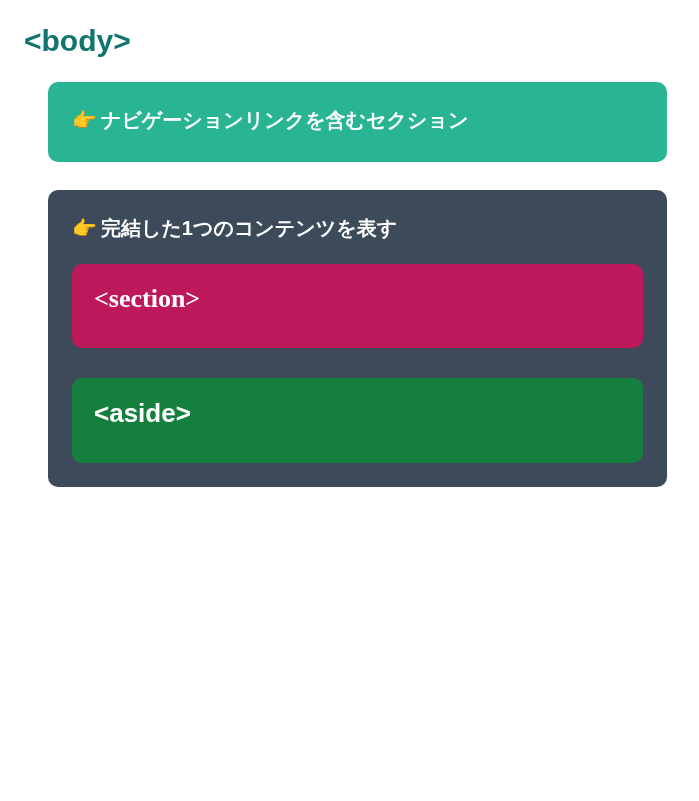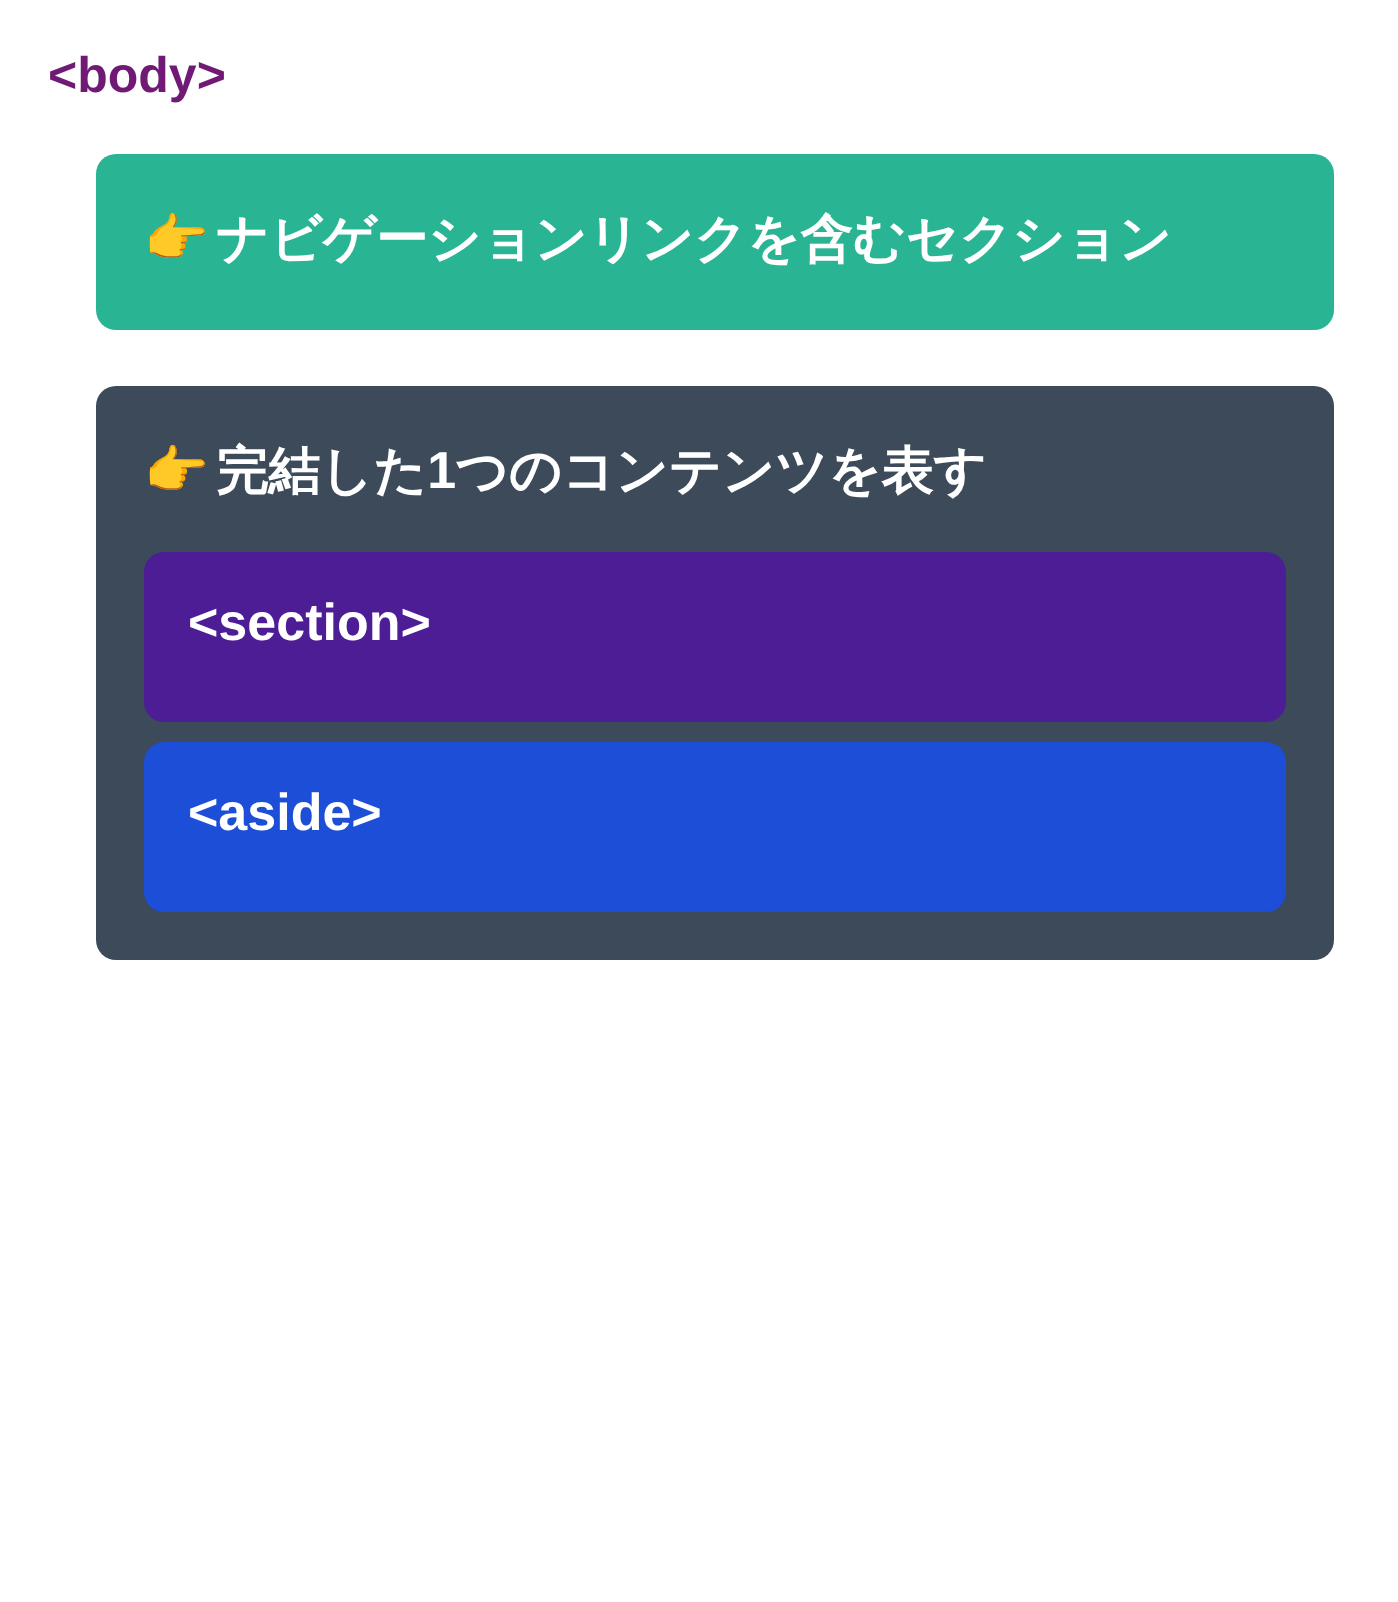--- a/index.html
+++ b/index.html
@@ -7,63 +7,64 @@
       padding: 0;
       box-sizing: border-box;
     }
     body {
       font-family: -apple-system, BlinkMacSystemFont, "Segoe UI", Helvetica, Arial, sans-serif;
       background: #ffffff;
       padding: 24px;
       width: 699px;
     }
     .body-label {
-      font-size: 25px;
+      font-size: 30px;
       font-weight: 600;
-      color: #701a75;
+      color: #0f766e;
       margin-bottom: 24px;
     }
     .container {
       padding-left: 24px;
       padding-right: 8px;
     }
     .box {
       border-radius: 10px;
       padding: 24px 24px 28px 24px;
       margin-bottom: 28px;
     }
     .box-title {
       font-size: 26px;
       font-weight: 600;
       color: #ffffff;
       margin-bottom: 10px;
     }
     .box-desc {
-      font-size: 26px;
+      font-size: 20px;
       font-weight: 700;
       color: #ffffff;
       line-height: 1.4;
     }
     .emoji {
       margin-right: 4px;
     }
     .nav-box {
       background: #29b594;
     }
     .article-box {
       background: #3c4a5a;
       padding-bottom: 24px;
     }
     .section-box {
-      background: #4c1d95;
+      background: #be185d;
       margin-top: 22px;
-      margin-bottom: 10px;
+      margin-bottom: 30px;
+      font-family: Liberation Serif, serif;
     }
     .aside-box {
-      background: #1d4ed8;
+      background: #15803d;
       margin-bottom: 0;
     }
     .inner-box {
       border-radius: 10px;
       padding: 20px 22px 24px 22px;
     }
     .inner-title {
       font-size: 26px;
       font-weight: 600;
       color: #ffffff;

